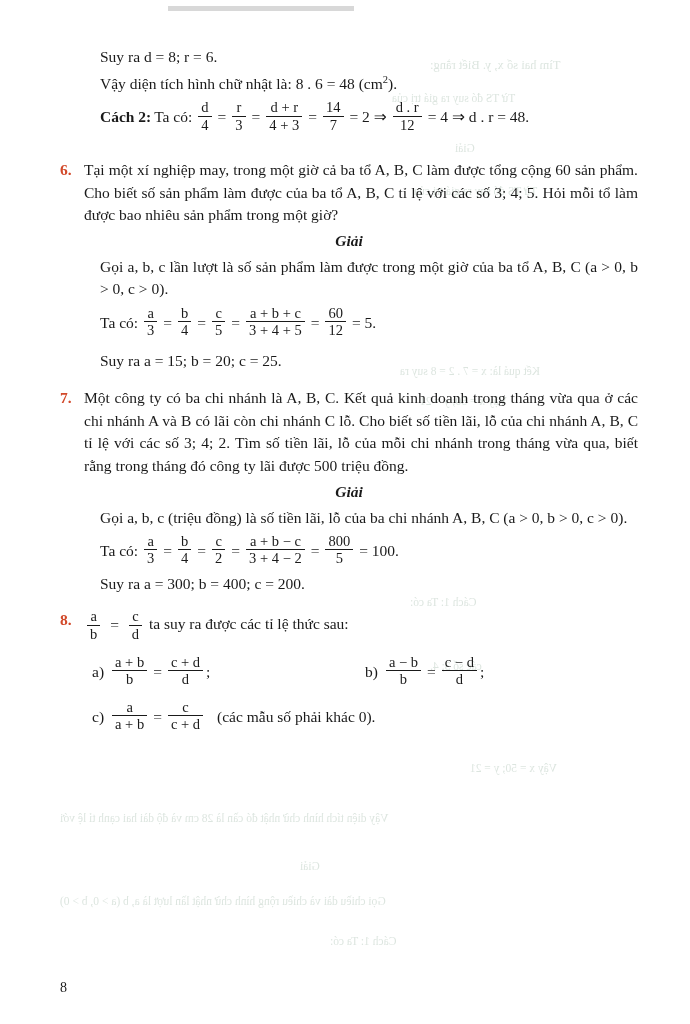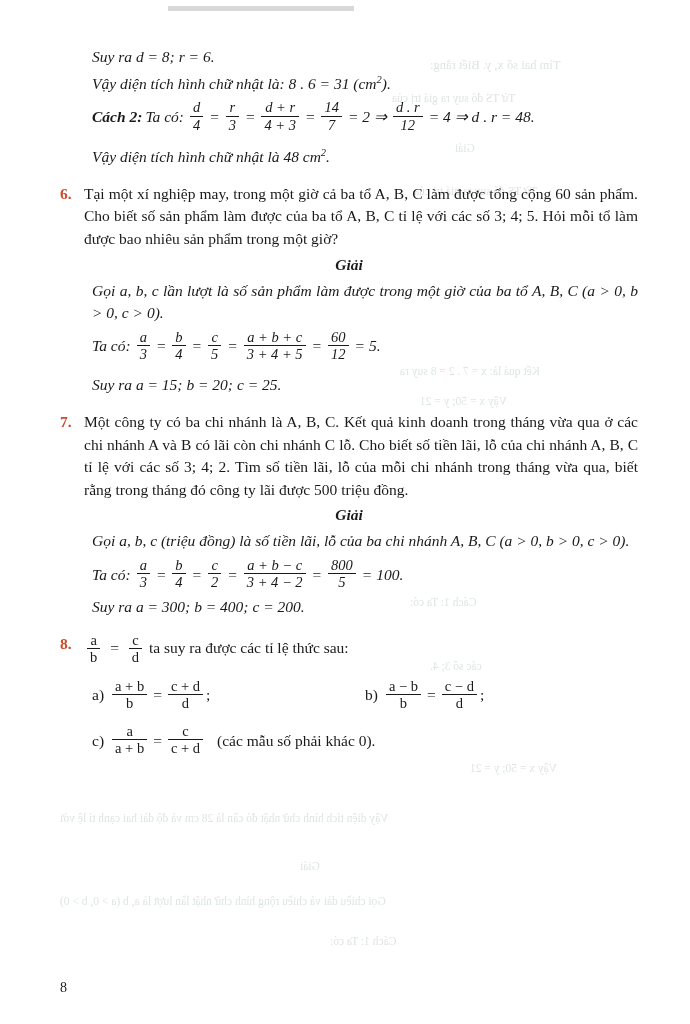--- a/index.html
+++ b/index.html
@@ -35,21 +35,21 @@
   .ghost.small { font-size: 11.5px; }
 
   .content { position: relative; z-index: 2; }
 
   p {
     margin: 0 0 3px 0;
     font-size: 15.5px;
     line-height: 1.46;
     text-align: justify;
   }
-  .block { margin-left: 32px; font-style: italic; }
+  .block { margin-left: 40px; }
   .gap-sm { height: 6px; }
 
   .bold { font-weight: bold; }
 
   .center-italic {
     text-align: center;
     font-style: italic;
     font-weight: bold;
     font-size: 15.5px;
     margin: 5px 0 6px 0;
@@ -162,21 +162,21 @@
   <div class="ghost small" style="top:812px; left:60px;">Vậy diện tích hình chữ nhật đó cần là 28 cm và độ dài hai cạnh tỉ lệ với</div>
   <div class="ghost small" style="top:895px; left:60px;">Gọi chiều dài và chiều rộng hình chữ nhật lần lượt là a, b (a &gt; 0, b &gt; 0)</div>
   <div class="ghost small" style="top:860px; left:300px;">Giải</div>
   <div class="ghost small" style="top:935px; left:330px;">Cách 1: Ta có:</div>
 
   <div class="content">
 
     <div class="block">
       <p>Suy ra d = 8; r = 6.</p>
       <p>
-        <span>Vậy diện tích hình chữ nhật là: 8 . 6 = 31 (cm</span><span class="sup">2</span><span>).</span>
+        <span>Vậy diện tích hình chữ nhật là: 8 . 6 = 48 (cm</span><span class="sup">2</span><span>).</span>
       </p>
 
       <div class="mathline">
         <span class="bold lead">Cách 2:</span>
         <span class="lead">Ta có:</span>
         <span class="frac">
           <span class="num">d</span>
           <span class="den">4</span>
         </span>
         <span class="op">=</span>
@@ -196,23 +196,20 @@
         </span>
         <span class="op">= 2 ⇒</span>
         <span class="frac">
           <span class="num">d . r</span>
           <span class="den">12</span>
         </span>
         <span class="op">= 4 ⇒ d . r = 48.</span>
       </div>
 
       <div class="gap-sm"></div>
-      <p>
-        <span>Vậy diện tích hình chữ nhật là 48 cm</span><span class="sup">2</span><span>.</span>
-      </p>
     </div>
 
     <div class="exline">
       <div class="exnum">6.</div>
       <div class="exbody">Tại một xí nghiệp may, trong một giờ cả ba tổ A, B, C làm được tổng cộng 60 sản phẩm. Cho biết số sản phẩm làm được của ba tổ A, B, C tỉ lệ với các số 3; 4; 5. Hỏi mỗi tổ làm được bao nhiêu sản phẩm trong một giờ?</div>
     </div>
 
     <div class="center-italic">Giải</div>
 
     <div class="block">

